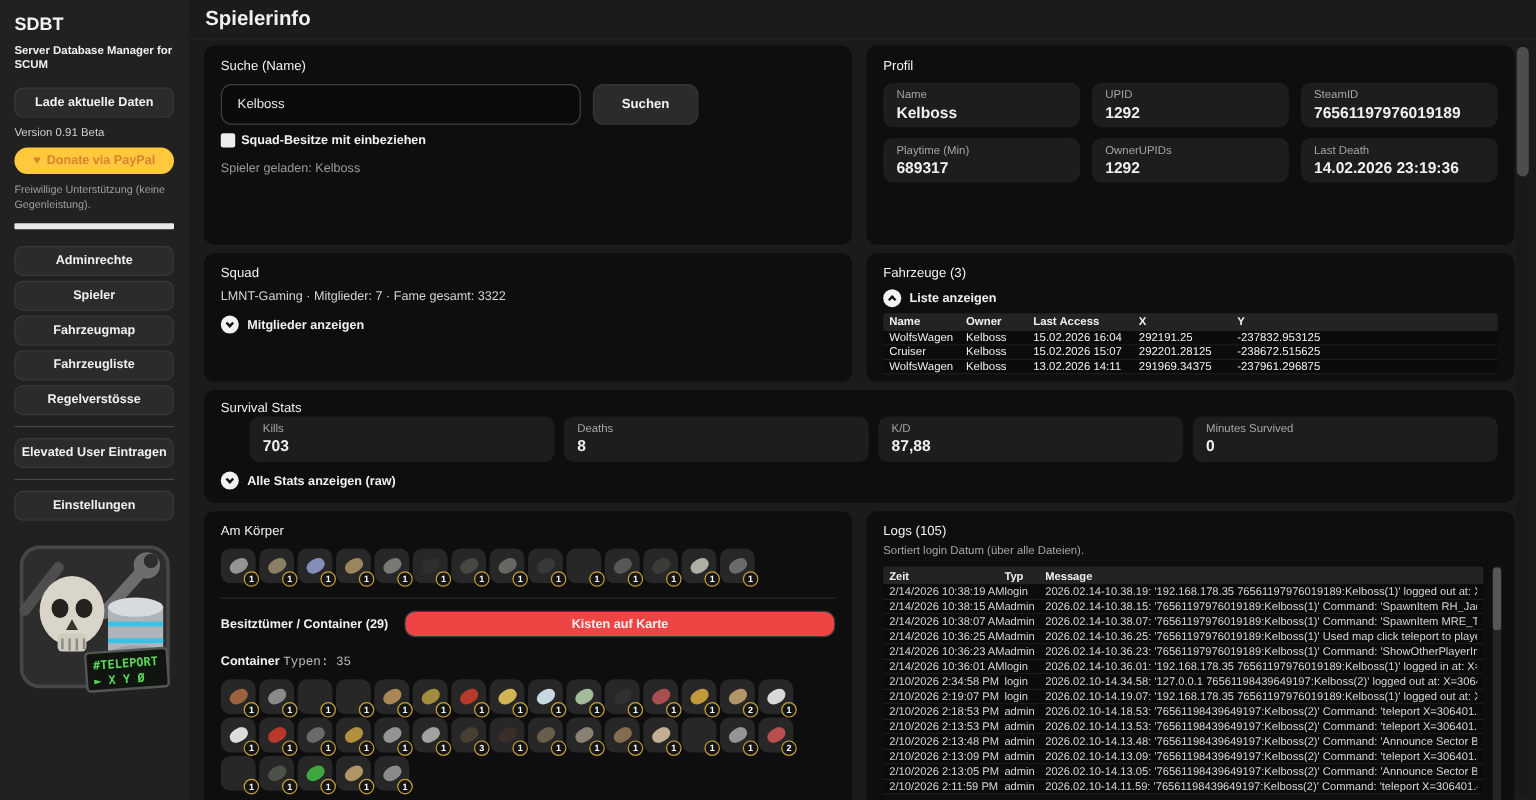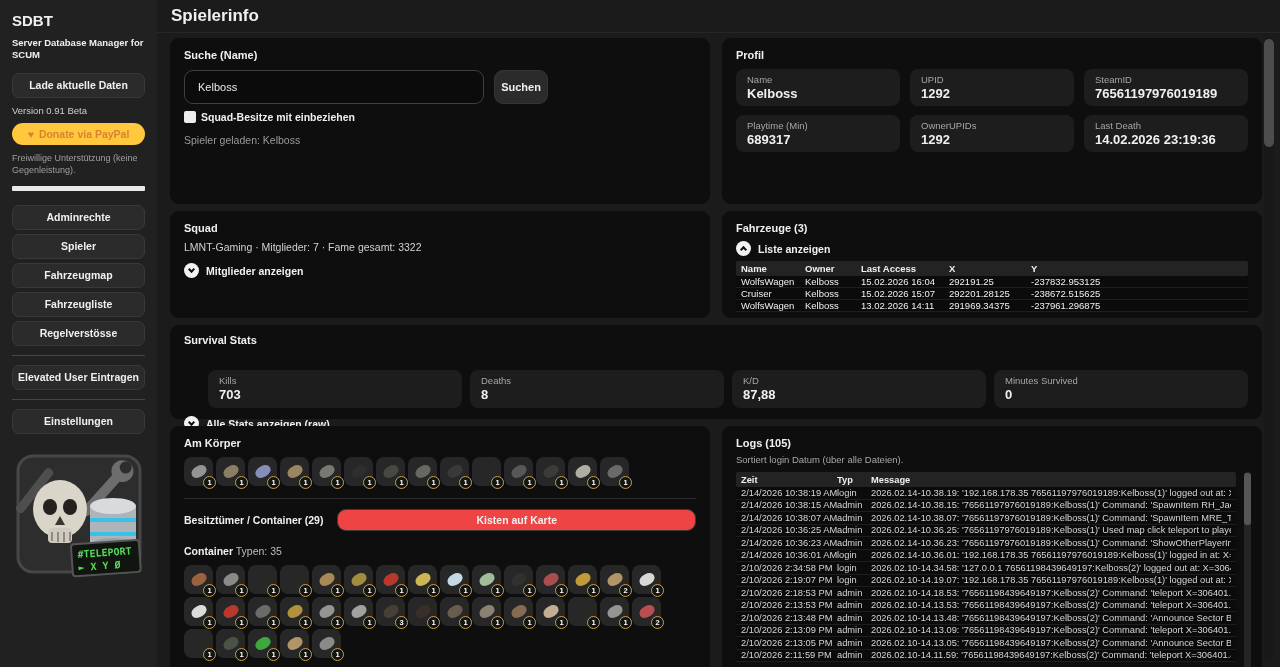--- a/index.html
+++ b/index.html
@@ -24,38 +24,38 @@
   .logo-wrap { margin-top:14px; text-align:center; }
 
   
   .main { position:fixed; left:157px; top:0; right:0; bottom:0; overflow:hidden; }
   .main-header { height:33px; border-bottom:1px solid #262626; display:flex;
     align-items:center; padding-left:14px; }
   .main-title { font-size:17px; font-weight:bold; }
   .content { display:grid; grid-template-columns:540px 540px;
     grid-template-rows:166px 107px 94px 430px; gap:7px 12px; padding:5px 0 0 13px; }
   .card { background:#0e0e0e; border-radius:9px; padding:11px 14px; position:relative; }
-  .card-title { font-size:11px; font-weight:bold; }
+  .card-title { font-size:11px; font-weight:normal; }
   .span2 { grid-column:1 / span 2; }
 
   
   .search-row { display:flex; margin-top:9px; }
   .search-input { width:300px; height:34px; background:#0b0b0b; border:1px solid #3f3f3f;
     border-radius:9px; color:#e8e8e8; font-family:inherit; font-size:11px; padding:0 13px; }
-  .search-btn { width:54px; height:34px; margin-left:10px; background:#2b2b2b;
+  .search-btn { width:88px; height:34px; margin-left:10px; background:#2b2b2b;
     border:1px solid #353535; border-radius:9px; color:#f0f0f0; font-family:inherit;
     font-size:11px; font-weight:bold; cursor:pointer; }
   .cbx-row { display:flex; align-items:center; gap:5px; margin-top:7px; }
   .cbx { width:12px; height:12px; background:#ededed; border-radius:2px; cursor:pointer; }
   .cbx-label { font-size:10.5px; font-weight:bold; }
   .loaded { font-size:10.5px; color:#9a9a9a; margin-top:11px; }
 
   
   .pgrid { display:grid; grid-template-columns:repeat(3,1fr); gap:9px 10px; margin-top:8px; }
-  .sgrid { display:grid; grid-template-columns:repeat(4,1fr); gap:8px; margin-top:24px;padding-left:24px; }
+  .sgrid { display:grid; grid-template-columns:repeat(4,1fr); gap:8px; margin-top:1px;padding-left:24px; }
   .pcell { background:#1d1d1d; border-radius:8px; padding:5px 11px; min-height:36px; }
   .plabel { font-size:9.5px; color:#a6a6a6; }
   .pvalue { font-size:13px; font-weight:bold; margin-top:1px; white-space:nowrap; }
 
   
   .expander { display:flex; align-items:center; gap:7px; margin-top:10px; cursor:pointer; }
   .exp-circle { width:15px; height:15px; border-radius:50%; background:#f2f2f2;
     display:flex; align-items:center; justify-content:center; flex:0 0 auto; }
   .chev { width:5px; height:5px; border-right:2px solid #111; border-bottom:2px solid #111; }
   .chev.down { transform:rotate(45deg); margin-top:-2px; }
@@ -93,21 +93,21 @@
     font-size:7.5px; font-weight:bold; display:flex; align-items:center; justify-content:center; }
 
   .inv-div { border:none; border-top:1px solid #2a2a2a; margin:12px 0 10px; }
   .owner-row { display:flex; align-items:center; }
   .owner-label { font-size:10.5px; font-weight:bold; white-space:nowrap; }
   .map-btn { flex:1; height:22px; margin-left:14px; background:#ef4444;
     border:1px solid #3c3c3c; border-radius:9px; color:#f0f0f0; font-family:inherit;
     font-size:10.5px; font-weight:bold; cursor:pointer; }
   .ctype-line { margin-top:14px; font-size:10.5px; }
   .ctype-bold { font-weight:bold; }
-  .ctype-suffix { color:#bdbdbd; }
+  .ctype-suffix { color:#bdbdbd;font-family:Liberation Mono, monospace; }
 
   
   .page-scroll { position:fixed; right:6px; top:37px; width:10px; height:624px;
     background:#181818; border-radius:5px; }
   .page-thumb { width:10px; height:108px; margin-top:2px; background:#4d4d4d;
     border-radius:5px; cursor:pointer; }
 </style>
 </head>
 <body>
 

